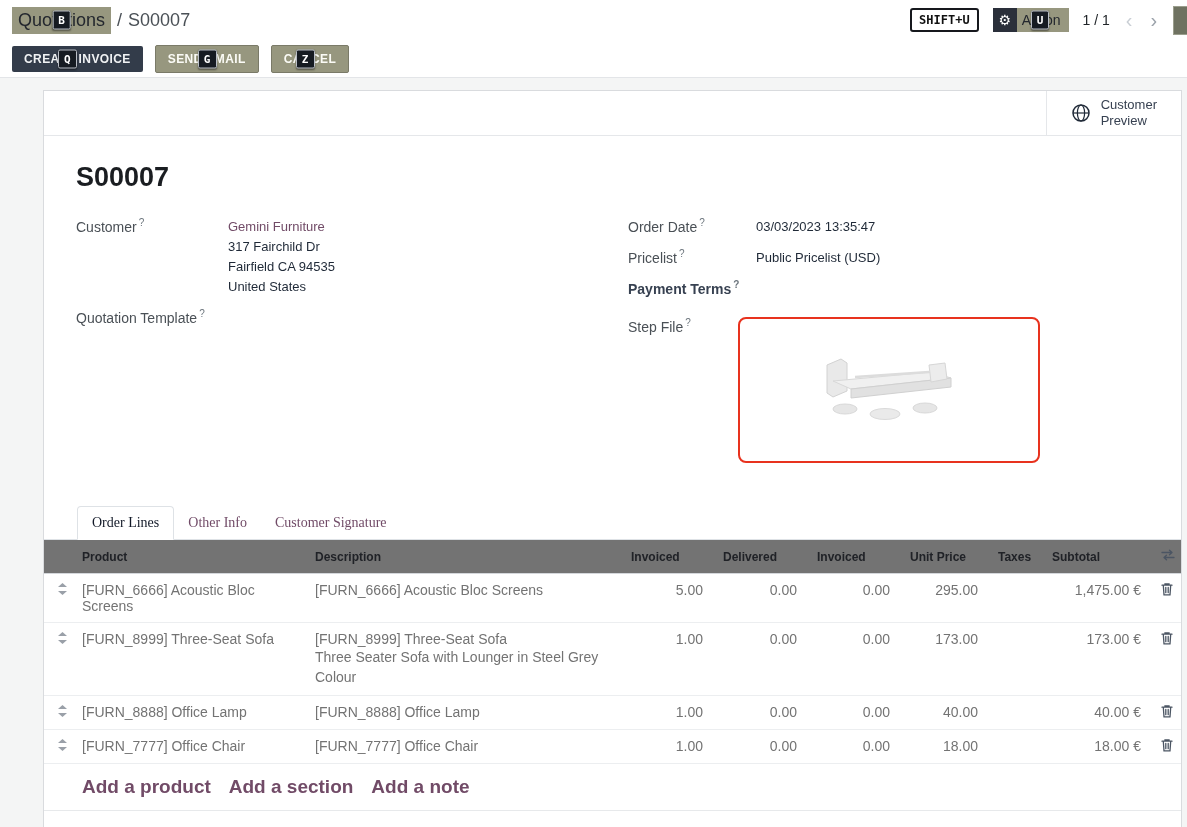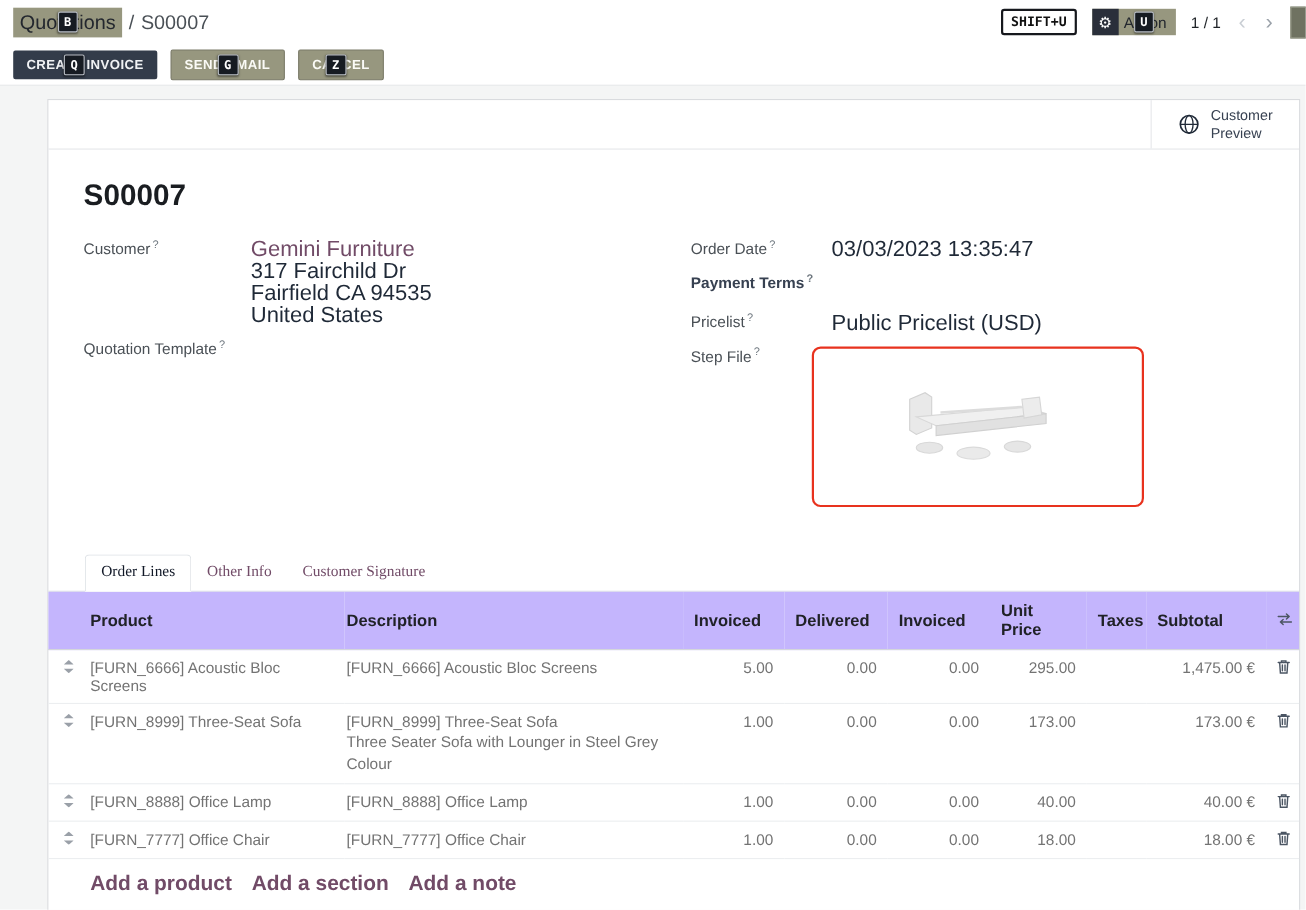--- a/index.html
+++ b/index.html
@@ -63,40 +63,40 @@
   .sheet-title { font-size:27px; font-weight:700; color:#1a1d21; margin:26px 0 24px 32px; }
 
   .form-grid { display:flex; padding-left:32px; margin-bottom:32px;justify-content:flex-end; }
   .col-left { width:552px; }
   .col-right { flex:1; }
   .field-row { display:flex; margin-bottom:11px; }
   .f-label { width:152px; font-size:14px; color:#4a5056; flex-shrink:0; }
   .col-right .f-label { width:128px; }
   .f-label sup { font-size:10px; color:#6c757d; margin-left:2px; }
   .f-label.bold { color:#374151; font-weight:700; }
-  .f-value { font-size:20px; color:#1f2937; line-height:20px; }
+  .f-value { font-size:13px; color:#1f2937; line-height:20px; }
   a.link { color:var(--c-link,#714B67); text-decoration:none; cursor:pointer; }
   .addr div { line-height:20px; }
   .qt-row { }
   .empty-input { display:inline-block; min-width:160px; min-height:18px; }
 
   .stepfile-box { width:302px; height:146px; border:2px solid var(--c-stepfile-border,#e8321e);
     border-radius:8px; background:#fff; margin-left:-18px; display:flex; align-items:center;
     justify-content:center; }
 
   
   .tabs-row { display:flex; align-items:flex-end; padding-left:33px; border-bottom:1px solid #dee2e6; }
   .tab { font-size:14px; padding:8px 14px; cursor:pointer;font-family:Liberation Serif, serif; }
   .tab.active { background:#fff; color:#111827; border:1px solid #dee2e6; border-bottom:1px solid #fff;
     border-radius:4px 4px 0 0; margin-bottom:-1px; }
   .tab.inactive { color:var(--c-link,#714B67); }
 
   
   table.lines { width:100%; border-collapse:collapse; table-layout:fixed; }
-  table.lines th { background:#c4b5fd; font-size:15px; font-weight:700; color:#202227;
+  table.lines th { background:#737373; font-size:12px; font-weight:700; color:#202227;
     text-align:left; padding:9px 10px; border-bottom:1px solid #d4d7db; }
   table.lines td { font-size:14px; color:#737373; padding:8px 10px; border-bottom:1px solid #eceef0;
     vertical-align:top;margin-left:32px; }
   .num { text-align:right; }
   .tight { padding-left:2px !important; }
   td.hl, .hl { color:var(--c-highlight-blue,#3272d9); }
   .desc-extra:empty { display:none; }
   .desc-extra { line-height:20px; }
   .handle-cell, .trash-cell, .cog-cell { text-align:center; cursor:pointer; }
   .links-row { padding:12px 0 12px 38px; border-bottom:1px solid #e7e9eb; display:flex; gap:18px; }
@@ -197,31 +197,31 @@
         </div>
       </div>
 
       <div class="col-right">
         <div class="field-row">
           <div class="f-label">
             <span>Order Date</span><sup>?</sup>
           </div>
           <div class="f-value">03/03/2023 13:35:47</div>
         </div>
+        <div class="field-row">
+          <div class="f-label">
+            <span>Pricelist</span><sup>?</sup>
+          </div>
+          <div class="f-value">Public Pricelist (USD)</div>
+        </div>
         <div class="field-row" style="margin-bottom:14px;">
           <div class="f-label bold">
             <span>Payment Terms</span><sup>?</sup>
           </div>
           <div class="f-value"><span class="empty-input"></span></div>
-        </div>
-        <div class="field-row">
-          <div class="f-label">
-            <span>Pricelist</span><sup>?</sup>
-          </div>
-          <div class="f-value">Public Pricelist (USD)</div>
         </div>
         <div class="field-row">
           <div class="f-label">
             <span>Step File</span><sup>?</sup>
           </div>
           <div class="stepfile-box">
             <svg width="160" height="90" viewBox="0 0 160 90">
               <polygon points="18,20 32,14 38,18 38,46 24,52 18,48" fill="#e9e9e9" stroke="#d2d2d2"></polygon>
               <polygon points="24,36 122,27 142,33 42,44" fill="#f0f0f0" stroke="#d8d8d8"></polygon>
               <polygon points="42,44 142,33 142,42 42,53" fill="#e1e1e1" stroke="#d0d0d0"></polygon>

